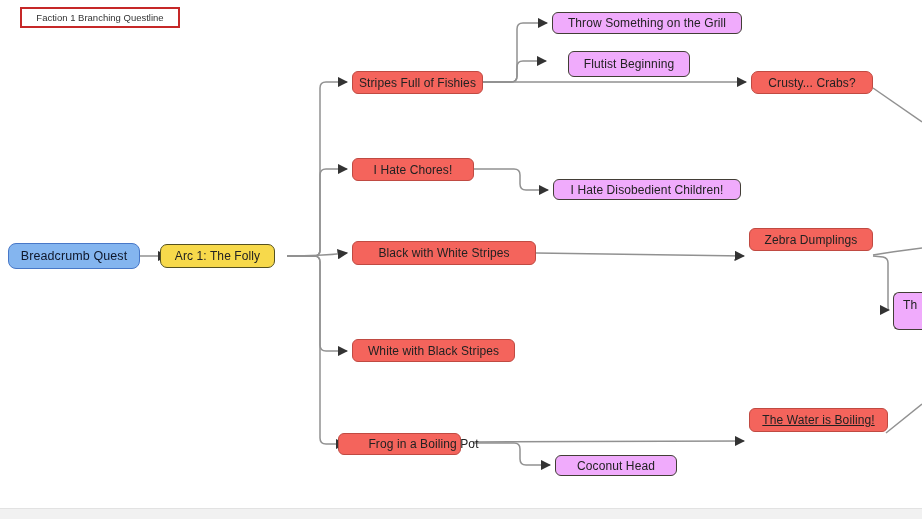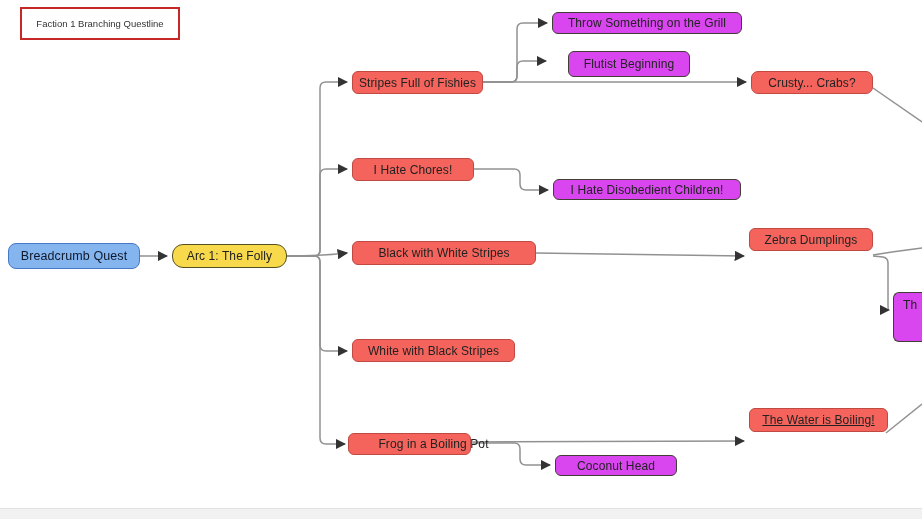--- a/index.html
+++ b/index.html
@@ -27,21 +27,21 @@
     border-radius: 6px;
     font-size: 12px;
     color: #222222;
     letter-spacing: 0.1px;
   }
   .node.quest {
     background: #f4645c;
     border: 1.5px solid #c04a42;
   }
   .node.side {
-    background: #d946ef;
+    background: #f0abfc;
     border: 1px solid #423e36;
   }
   .node.start {
     background: #84b5ef;
     border: 1.5px solid #4878c8;
     border-radius: 8px;
     color: #0f172a;
     font-size: 12.5px;
   }
   .node.arc {
@@ -52,21 +52,21 @@
   .node.partial {
     justify-content: flex-start;
     align-items: flex-start;
     padding: 5px 0 0 9px;
     border-radius: 6px 0 0 6px;
     border-right: none;
   }
   #legend-box {
     position: absolute;
     left: 20px; top: 7px;
-    width: 160px; height: 33px;
+    width: 160px; height: 21px;
     box-sizing: border-box;
     background: #ffffff;
     border: 2px solid #c62828;
     display: flex;
     align-items: center;
     justify-content: center;
     font-size: 9.5px;
     color: #333333;
   }
   #bottom-strip {
@@ -109,43 +109,43 @@
       <path d="M886,433 L922,404"></path>
     </g>
   </svg>
 
   <div id="legend-box">
     <span>Faction 1 Branching Questline</span>
   </div>
 
   <div class="node start" style="left:8px; top:243px; width:132px; height:26px;">Breadcrumb Quest</div>
 
-  <div class="node arc" style="left:172px; top:244px; width:115px; height:24px;border-radius:11px;">Arc 1: The Folly</div>
+  <div class="node arc" style="left:160px; top:244px; width:115px; height:24px;">Arc 1: The Folly</div>
 
   <div class="node quest" style="left:352px; top:71px; width:131px; height:23px;">Stripes Full of Fishies</div>
 
   <div class="node side" style="left:552px; top:12px; width:190px; height:22px;">Throw Something on the Grill</div>
 
   <div class="node side" style="left:568px; top:51px; width:122px; height:26px;">Flutist Beginning</div>
 
   <div class="node quest" style="left:751px; top:71px; width:122px; height:23px;border-radius:7px;">Crusty... Crabs?</div>
 
   <div class="node quest" style="left:352px; top:158px; width:122px; height:23px;">I Hate Chores!</div>
 
   <div class="node side" style="left:553px; top:179px; width:188px; height:21px;">I Hate Disobedient Children!</div>
 
   <div class="node quest" style="left:352px; top:241px; width:184px; height:24px;">Black with White Stripes</div>
 
   <div class="node quest" style="left:749px; top:228px; width:124px; height:23px;">Zebra Dumplings</div>
 
-  <div class="node side partial" style="left:893px; top:292px; width:29px; height:50px;">Th</div>
+  <div class="node side partial" style="left:893px; top:292px; width:29px; height:38px;">Th</div>
 
   <div class="node quest" style="left:352px; top:339px; width:163px; height:23px;">White with Black Stripes</div>
 
-  <div class="node quest" style="left:348px; top:433px; width:123px; height:22px;padding-left:48px;">Frog in a Boiling Pot</div>
+  <div class="node quest" style="left:338px; top:433px; width:123px; height:22px;padding-left:48px;">Frog in a Boiling Pot</div>
 
   <div class="node side" style="left:555px; top:455px; width:122px; height:21px;">Coconut Head</div>
 
   <div class="node quest" style="left:749px; top:408px; width:139px; height:24px;text-decoration:underline;">The Water is Boiling!</div>
 
   <div id="bottom-strip"></div>
 
 </div>
 
 </body></html>

